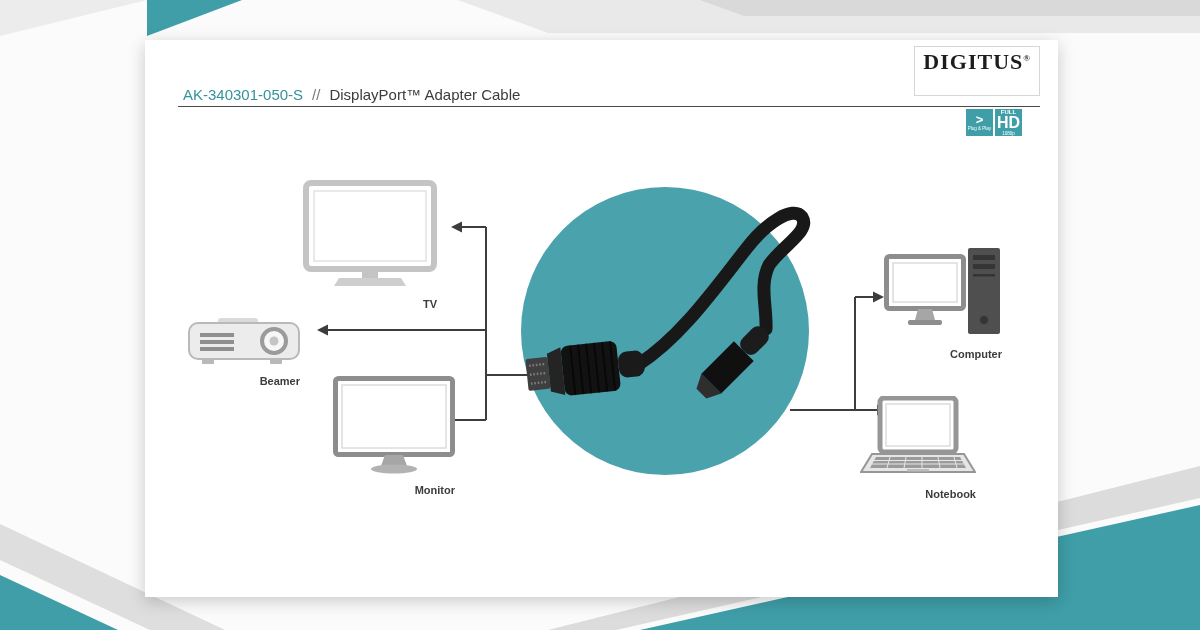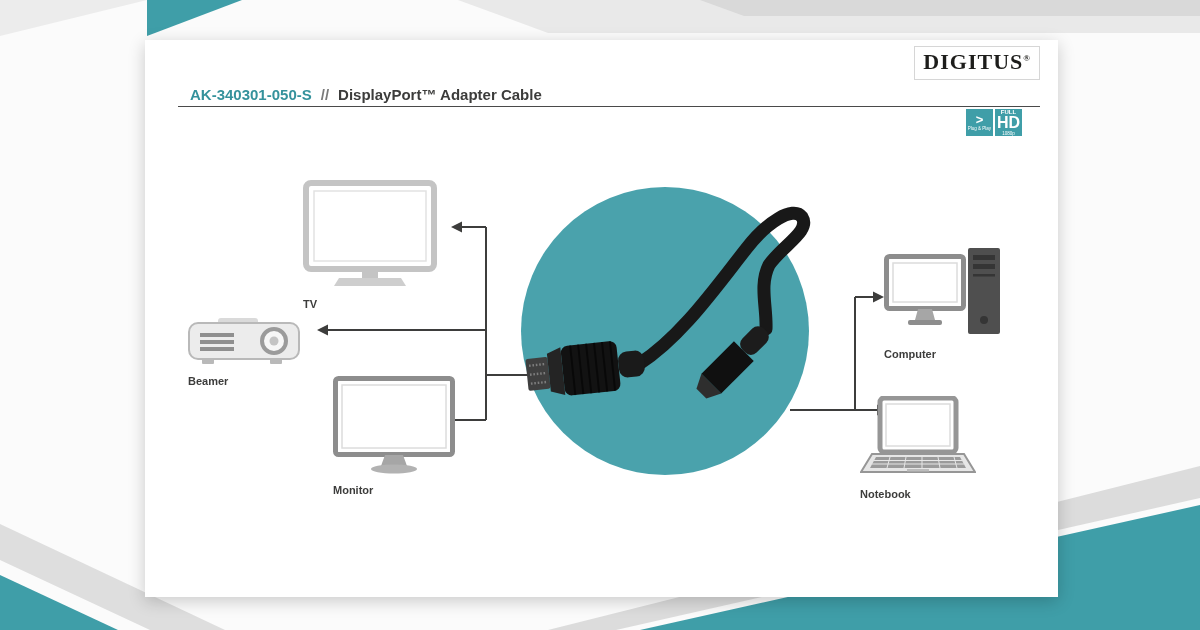--- a/index.html
+++ b/index.html
@@ -13,27 +13,27 @@
   .card {
     position:absolute; left:145px; top:40px; width:913px; height:557px;
     background:#ffffff; box-shadow:0 4px 16px rgba(0,0,0,0.20);
     z-index:1;
   }
 
   .logo {
     position:absolute; top:46px; right:160px; z-index:4;
     font-family:"Liberation Serif", serif; font-weight:bold;
     font-size:22px; letter-spacing:1px; color:#1d1d1b;
-    border:1px solid #d6d6d6; background:#fff; padding:2px 8px 4px 8px;
+    border:1px solid #d6d6d6; background:#fff; padding:2px 8px 20px 8px;
   }
   .logo sup { font-size:9px; vertical-align:super; }
 
   .title-row {
-    position:absolute; left:190px; top:86px; z-index:4;
-    font-size:15px; font-weight:bold; white-space:nowrap;
+    position:absolute; left:183px; top:86px; z-index:4;
+    font-size:15px; font-weight:normal; white-space:nowrap;
   }
   .title-row .code { color:#35929c; }
   .title-row .sep  { color:#7a7a7a; margin:0 9px; }
   .title-row .pname{ color:#3c3c3b; }
 
   .title-rule {
     position:absolute; left:178px; top:106px; width:862px; height:0;
     border-top:1px solid #4a4a4a; z-index:4;
   }
 
@@ -47,21 +47,21 @@
   .badge .badge-sub { font-size:4.5px; line-height:1.2; }
   .badge .b1 { font-size:6px; font-weight:bold; line-height:1; }
   .badge .b2 { font-size:16px; font-weight:bold; line-height:1; }
   .badge .b3 { font-size:4.5px; line-height:1.2; }
 
   .connections { position:absolute; left:0; top:0; z-index:2; }
 
   .hero { position:absolute; left:521px; top:187px; width:288px; height:288px; z-index:3; }
   .hero svg { overflow:visible; }
 
-  .device { position:absolute; z-index:3; text-align:left; }
+  .device { position:absolute; z-index:3; text-align:right; }
   .dlabel { font-size:11px; font-weight:bold; color:#3c3c3b; margin-top:4px; }
 
   .dev-tv       { left:303px; top:180px; width:134px; }
   .dev-beamer   { left:188px; top:317px; width:112px; }
   .dev-monitor  { left:333px; top:376px; width:122px; }
   .dev-computer { left:884px; top:246px; width:118px; }
   .dev-notebook { left:860px; top:396px; width:116px; }
 </style>
 </head>
 <body>

